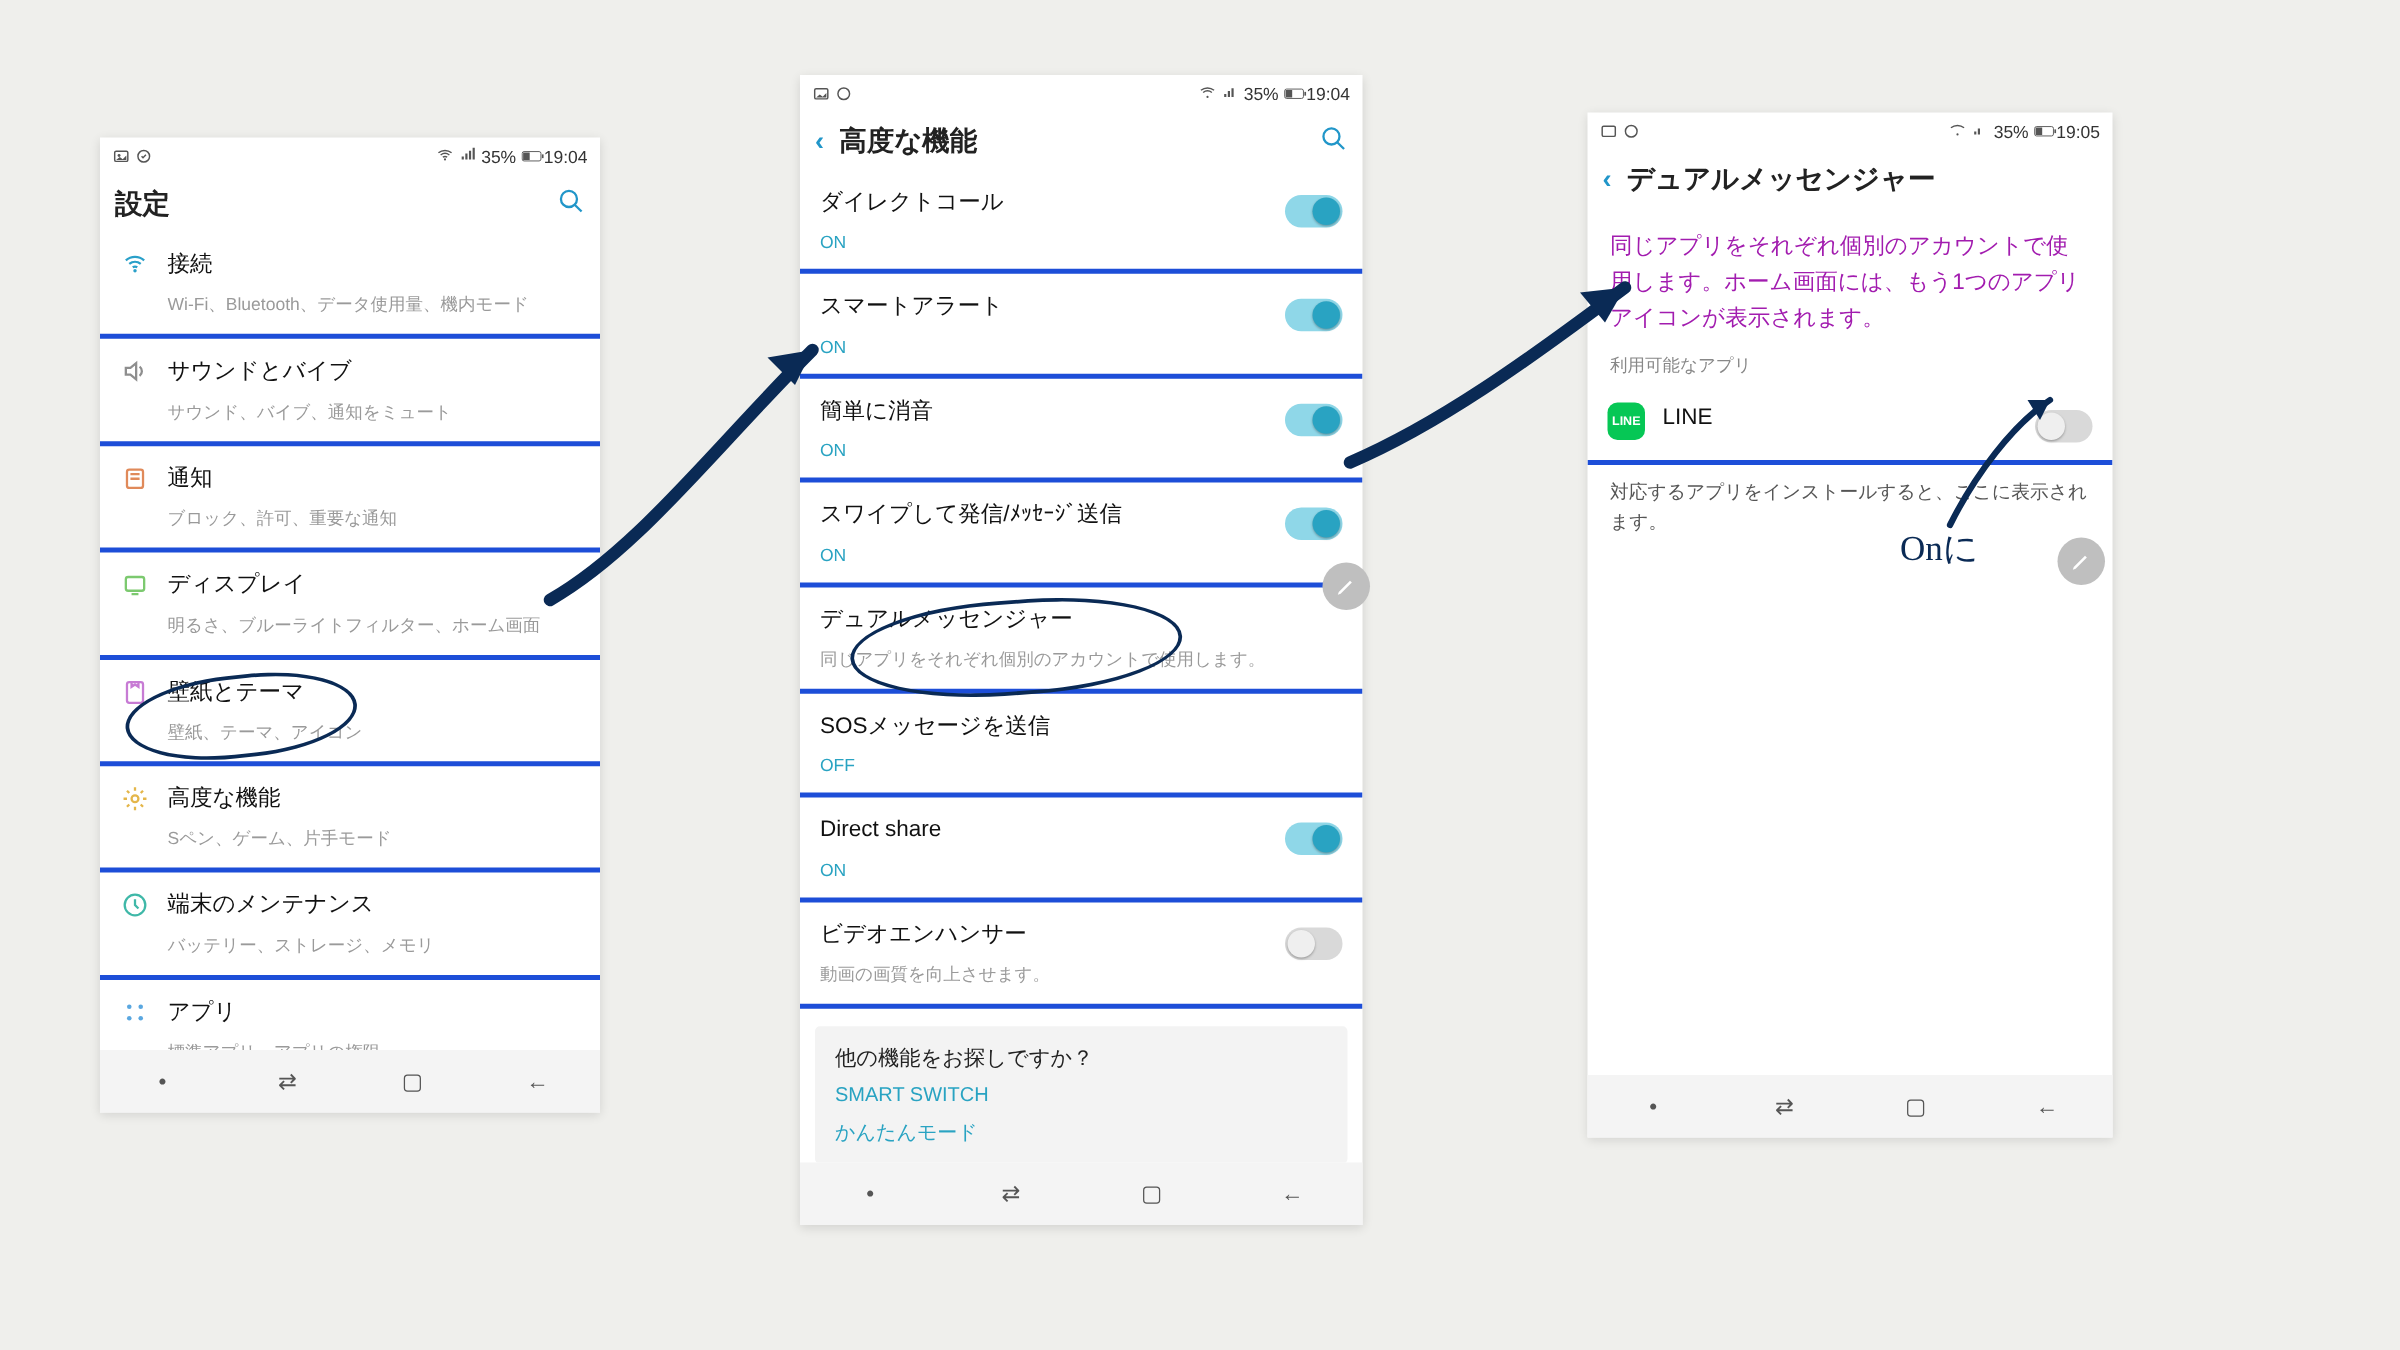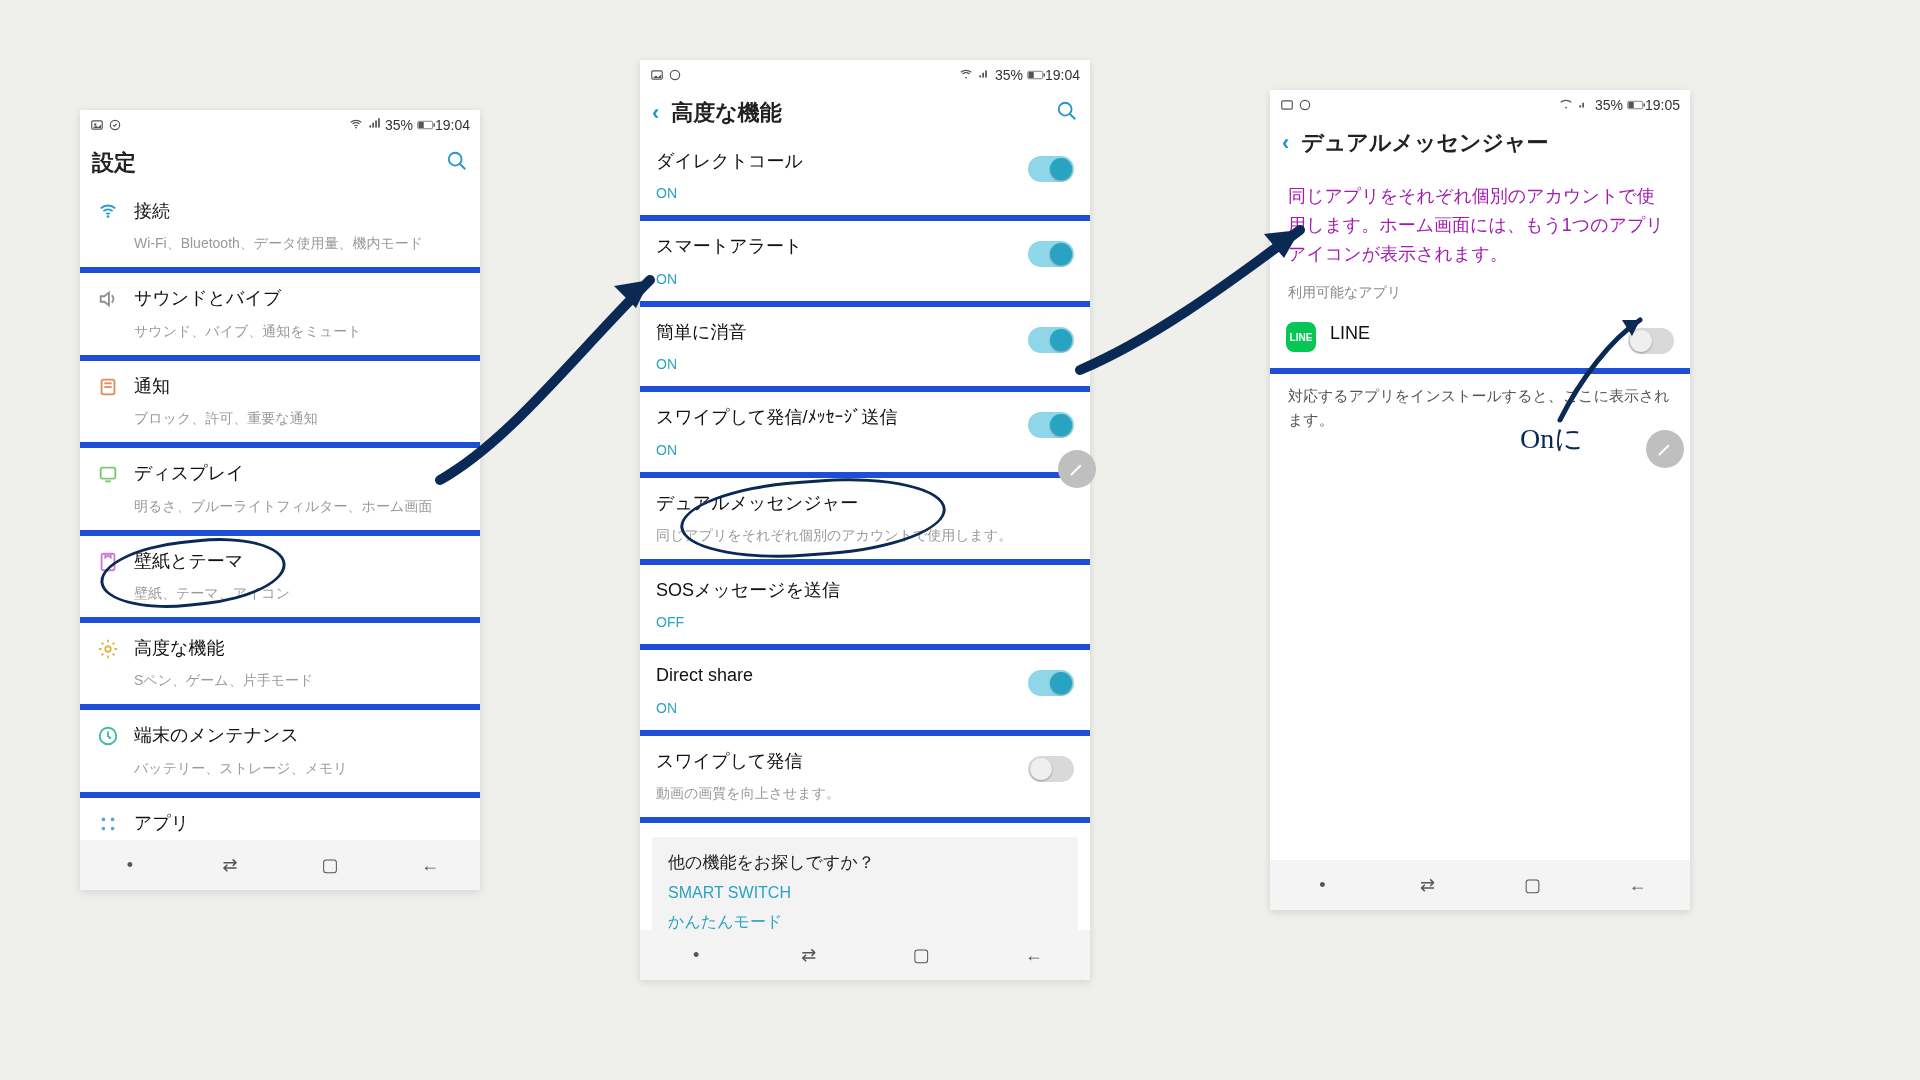--- a/index.html
+++ b/index.html
@@ -9,21 +9,21 @@
   .ph2{left:640px;top:60px;width:450px;height:920px}
   .ph3{left:1270px;top:90px;width:420px;height:820px}
   .statusbar{height:30px;display:flex;align-items:center;justify-content:space-between;padding:0 10px;font-size:14px;color:#333}
   .statusbar .left,.statusbar .right{display:flex;align-items:flex-start;gap:4px}
   .sb-ico{width:14px;height:14px;display:inline-block}
   .titlebar{display:flex;align-items:center;padding:8px 12px;gap:12px}
   .titlebar h1{margin:0;font-size:22px;font-weight:700;color:#222;flex:1}
   .back-chevron{color:#2196c9;font-size:22px;font-weight:600}
   .search-ico{color:#2196c9}
   .content{flex:1;overflow:hidden}
-  .row{display:flex;align-items:flex-start;padding:14px 16px;gap:14px;border-bottom:6px solid #1d4ed8}
+  .row{display:flex;align-items:flex-start;padding:14px 16px;gap:14px;border-bottom:4px solid #1d4ed8}
   .row .icon{width:24px;height:24px;flex:0 0 24px;display:flex;align-items:center;justify-content:center}
   .row .txt{flex:1;min-width:0}
   .row .title{font-size:18px;color:#111;line-height:1.3}
   .row .sub{font-size:14px;color:#9a9a9a;margin-top:12px;white-space:nowrap;overflow:hidden;text-overflow:ellipsis}
   .row .sub.on{color:#29a3c2}
   .toggle{width:46px;height:26px;border-radius:13px;position:relative;flex:0 0 46px;margin-top:6px}
   .toggle.on{background:#8fd7e8}
   .toggle.off{background:#d9d9d9}
   .toggle::after{content:"";position:absolute;width:22px;height:22px;border-radius:50%;top:2px;background:#fff;box-shadow:0 1px 2px rgba(0,0,0,.3)}
   .toggle.on::after{right:2px;background:#29a3c2}
@@ -293,21 +293,21 @@
         </div>
         <div class="row">
           <div class="txt">
             <div class="title">Direct share</div>
             <div class="sub on">ON</div>
           </div>
           <div class="toggle on"></div>
         </div>
         <div class="row">
           <div class="txt">
-            <div class="title">スワイプして発信</div>
+            <div class="title">ビデオエンハンサー</div>
             <div class="sub">動画の画質を向上させます。</div>
           </div>
           <div class="toggle off"></div>
         </div>
         <div class="suggest">
           <div class="lead">他の機能をお探しですか？</div>
           <div class="link">SMART SWITCH</div>
           <div class="link">かんたんモード</div>
         </div>
       </div>

